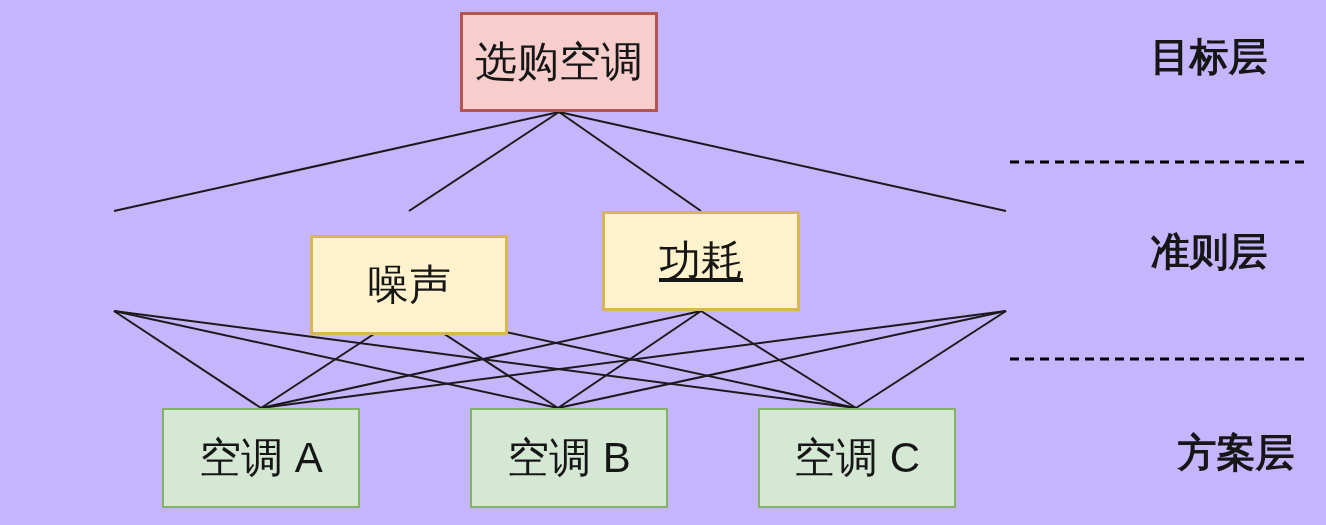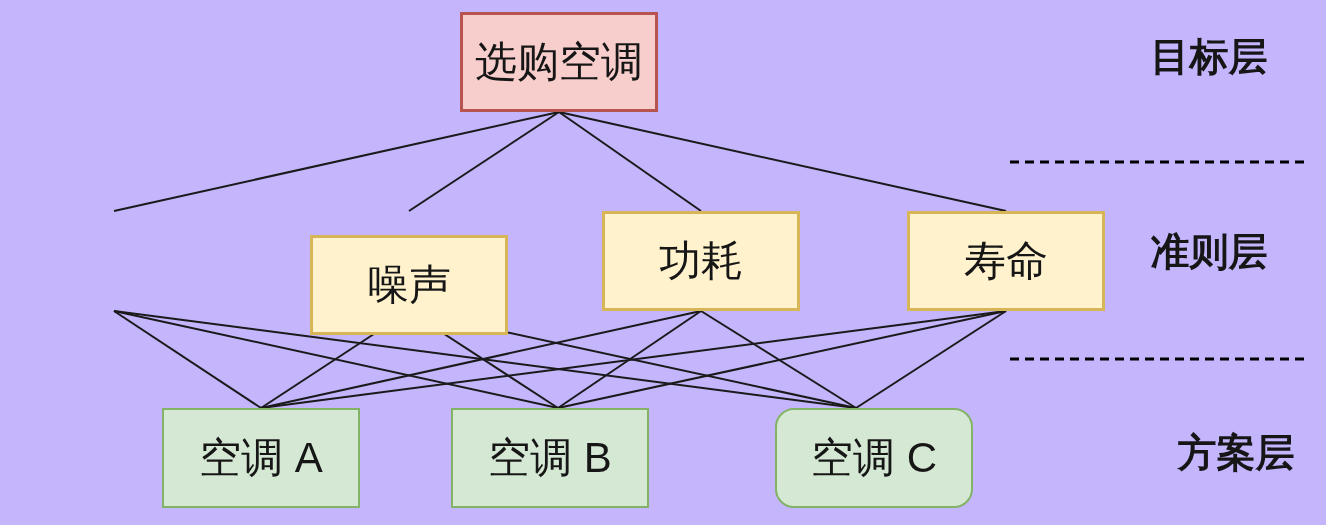--- a/index.html
+++ b/index.html
@@ -43,30 +43,30 @@
     background: var(--goal-fill, #f8cecc);
     border: 3px solid var(--goal-border, #b85450);
   }
   .criteria-node {
     top: 211px;
     background: var(--criteria-fill, #fff2cc);
     border: 3px solid var(--criteria-border, #d6b656);
   }
   #node-c0 { left: 15px; }
   #node-c1 { left: 310px; margin-top: 24px; }
-  #node-c2 { left: 602px; }
+  #node-c2 { left: 602px; text-decoration: underline; }
   #node-c3 { left: 907px; }
   .alt-node {
     top: 408px;
     background: var(--alternative-fill, #d5e8d4);
     border: 2px solid var(--alternative-border, #82b366);
   }
   #node-a0 { left: 162px; }
-  #node-a1 { left: 451px; }
-  #node-a2 { left: 775px; border-radius: 19px; }
+  #node-a1 { left: 470px; }
+  #node-a2 { left: 758px; }
   .layer-label {
     position: absolute;
     left: 1142px;
     width: 134px;
     text-align: center;
     font-size: 39px;
     font-weight: bold;
     line-height: 1;
     color: var(--text, #161616);
     z-index: 2;
@@ -105,23 +105,20 @@
   <div class="node goal-node" id="node-goal">
     <span>选购空调</span>
   </div>
 
   <div class="node criteria-node" id="node-c1">
     <span>噪声</span>
   </div>
   <div class="node criteria-node" id="node-c2">
     <span>功耗</span>
   </div>
-  <div class="node criteria-node" id="node-c3">
-    <span>寿命</span>
-  </div>
 
   <div class="node alt-node" id="node-a0">
     <span>空调 A</span>
   </div>
   <div class="node alt-node" id="node-a1">
     <span>空调 B</span>
   </div>
   <div class="node alt-node" id="node-a2">
     <span>空调 C</span>
   </div>

